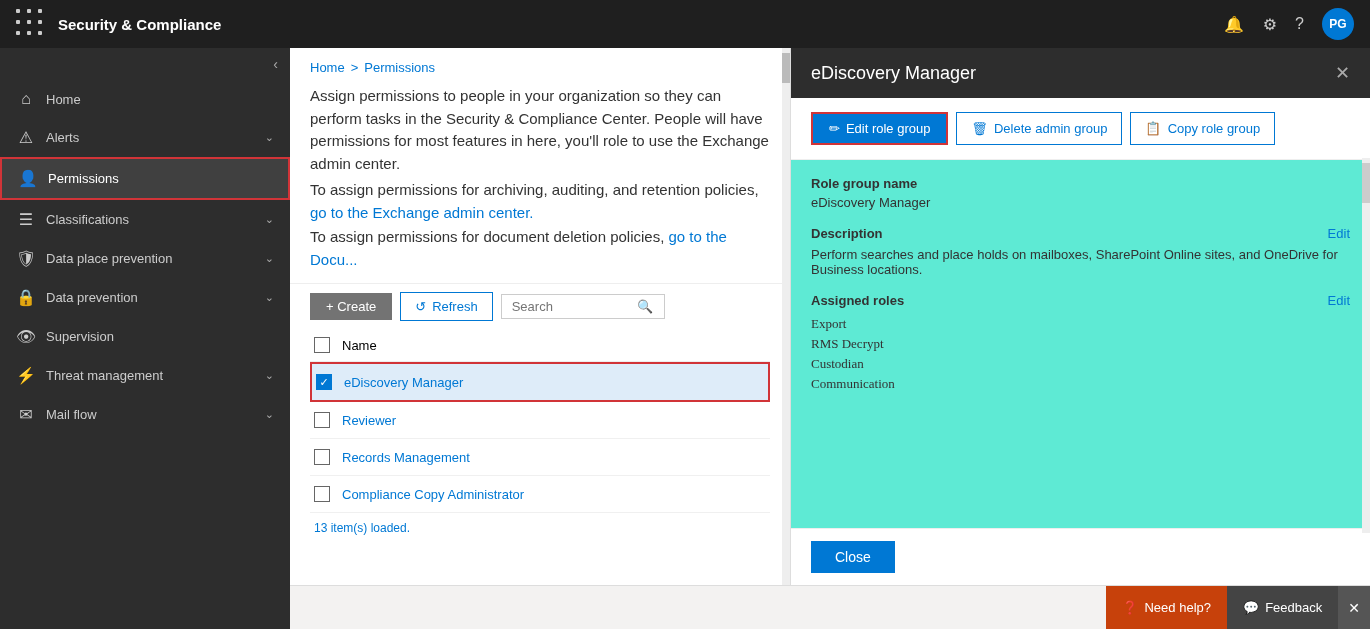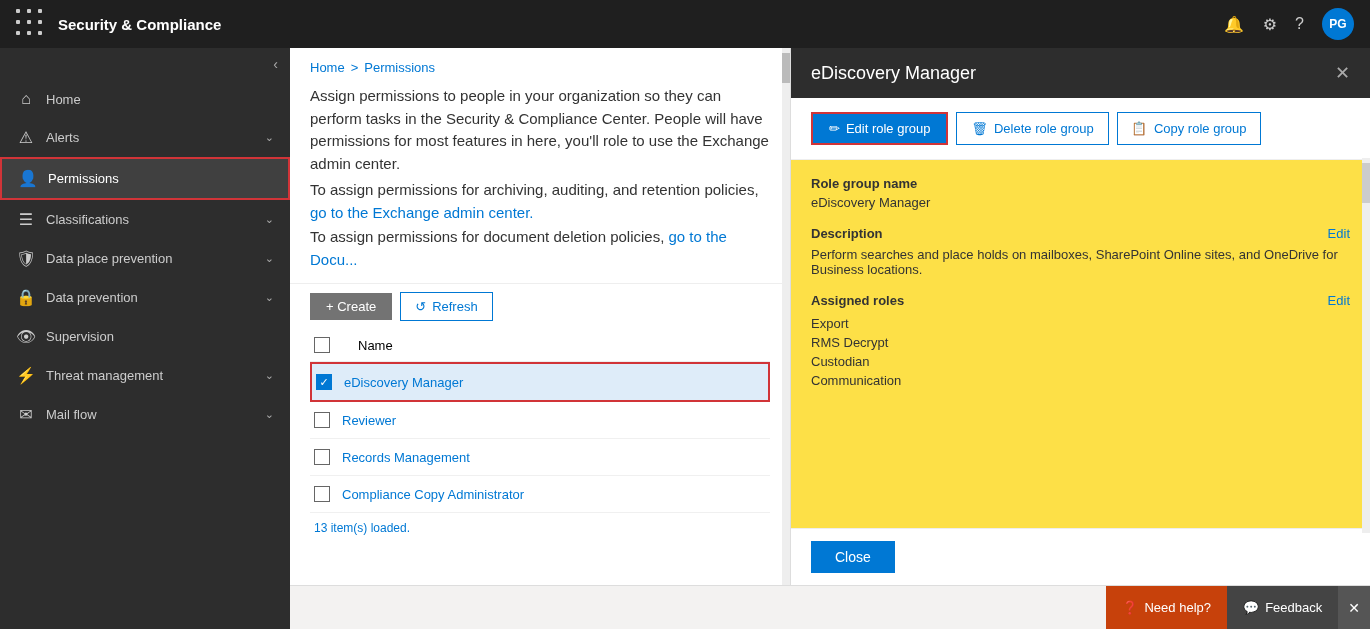--- a/index.html
+++ b/index.html
@@ -64,21 +64,21 @@
 
     
     .toolbar { display: flex; align-items: center; gap: 8px; padding: 8px 20px; flex-shrink: 0; border-top: 1px solid #eee; }
     .btn-create { background: #737373; color: #fff; border: none; padding: 6px 16px; font-size: 13px; cursor: pointer; display: flex; align-items: center; gap: 6px; }
     .btn-outline { background: #fff; color: #0078d4; border: 1px solid #0078d4; padding: 6px 14px; font-size: 13px; cursor: pointer; display: flex; align-items: center; gap: 6px; }
     .search-box { display: flex; align-items: center; border: 1px solid #ccc; padding: 4px 10px; gap: 6px; min-width: 160px; }
     .search-box input { border: none; outline: none; font-size: 13px; color: #333; width: 120px; }
 
     
     .table-area { flex: 1; overflow-y: auto; padding: 0 20px; }
-    .table-header { display: flex; align-items: center; padding: 8px 4px; border-bottom: 1px solid #eee; gap: 28px; }
+    .table-header { display: flex; align-items: center; padding: 8px 4px; border-bottom: 1px solid #eee; gap: 12px; }
     .table-row { display: flex; align-items: center; padding: 10px 4px; border-bottom: 1px solid #f0f0f0; gap: 12px; cursor: pointer; }
     .table-row.selected { background: #deecf9; border: 2px solid #d13438; }
     .table-checkbox { width: 16px; height: 16px; border: 1px solid #666; cursor: pointer; flex-shrink: 0; display: flex; align-items: center; justify-content: center; }
     .table-checkbox.checked { background: #0078d4; border-color: #0078d4; color: #fff; font-size: 11px; }
     .table-row-name { font-size: 13px; color: #0078d4; }
     .table-footer { padding: 8px 4px; font-size: 12px; color: #0078d4; }
 
     
     .right-panel {
       width: 580px;
@@ -100,28 +100,28 @@
     }
     .panel-title { font-size: 18px; font-weight: 400; }
     .panel-close { color: #aaa; font-size: 18px; cursor: pointer; }
 
     
     .panel-actions { display: flex; gap: 8px; padding: 14px 20px; background: #fff; border-bottom: 1px solid #eee; flex-shrink: 0; }
     .btn-panel-primary { background: #0078d4; color: #fff; border: 2px solid #d13438; padding: 7px 16px; font-size: 13px; cursor: pointer; display: flex; align-items: center; gap: 6px; }
     .btn-panel-outline { background: #fff; color: #0078d4; border: 1px solid #0078d4; padding: 7px 14px; font-size: 13px; cursor: pointer; display: flex; align-items: center; gap: 6px; }
 
     
-    .panel-content { flex: 1; overflow-y: auto; padding: 16px 20px; background: #fde047; }
+    .panel-content { flex: 1; overflow-y: auto; padding: 16px 20px; background: #5eead4; }
     .panel-field { margin-bottom: 16px; }
     .panel-field-label { font-size: 13px; font-weight: 600; color: #333; margin-bottom: 4px; }
     .panel-field-value { font-size: 13px; color: #333; }
     .panel-section { display: flex; justify-content: space-between; align-items: center; margin-bottom: 6px; }
     .panel-section-title { font-size: 13px; font-weight: 600; color: #333; }
     .panel-edit-link { color: #0078d4; font-size: 13px; cursor: pointer; }
-    .panel-list-item { font-size: 13px; color: #333; padding: 2px 0; }
+    .panel-list-item { font-size: 13px; color: #333; padding: 2px 0; font-family: Liberation Serif, serif; }
 
     
     .panel-footer { padding: 12px 20px; background: #fff; border-top: 1px solid #eee; flex-shrink: 0; }
     .btn-close { background: #0078d4; color: #fff; border: none; padding: 8px 24px; font-size: 14px; cursor: pointer; }
 
     
     .bottom-bar { background: #f3f2f1; display: flex; justify-content: flex-end; align-items: center; gap: 0; padding: 0; height: 44px; border-top: 1px solid #ddd; flex-shrink: 0; }
     .btn-need-help { background: #c7410b; color: #fff; border: none; padding: 0 16px; height: 44px; font-size: 13px; cursor: pointer; display: flex; align-items: center; gap: 6px; }
     .btn-feedback { background: #444; color: #fff; border: none; padding: 0 16px; height: 44px; font-size: 13px; cursor: pointer; display: flex; align-items: center; gap: 6px; }
     .btn-bottom-close { background: #555; color: #fff; border: none; padding: 0 10px; height: 44px; font-size: 14px; cursor: pointer; }
@@ -226,20 +226,24 @@
           <p style="margin-top:4px;">To assign permissions for archiving, auditing, and retention policies, <a>go to the Exchange admin center.</a></p>
           <p style="margin-top:2px;">To assign permissions for document deletion policies, <a>go to the Docu...</a></p>
         </div>
 
         <div class="toolbar">
           <button class="btn-create">+ Create</button>
           <button class="btn-outline">
             <span>↺</span>
             <span>Refresh</span>
           </button>
+          <div class="search-box">
+            <input type="text" placeholder="Search" style="">
+            <span>🔍</span>
+          </div>
         </div>
 
         <div class="table-area">
           <div class="table-header">
             <div class="table-checkbox"></div>
             <span>Name</span>
           </div>
 
           <div class="table-row selected">
             <div class="table-checkbox checked">✓</div>
@@ -273,21 +277,21 @@
           <span class="panel-close">✕</span>
         </div>
 
         <div class="panel-actions">
           <button class="btn-panel-primary">
             <span>✏</span>
             <span>Edit role group</span>
           </button>
           <button class="btn-panel-outline">
             <span>🗑</span>
-            <span>Delete role group</span>
+            <span>Delete admin group</span>
           </button>
           <button class="btn-panel-outline">
             <span>📋</span>
             <span>Copy role group</span>
           </button>
         </div>
 
         <div class="panel-content">
 
           <div class="panel-field">

